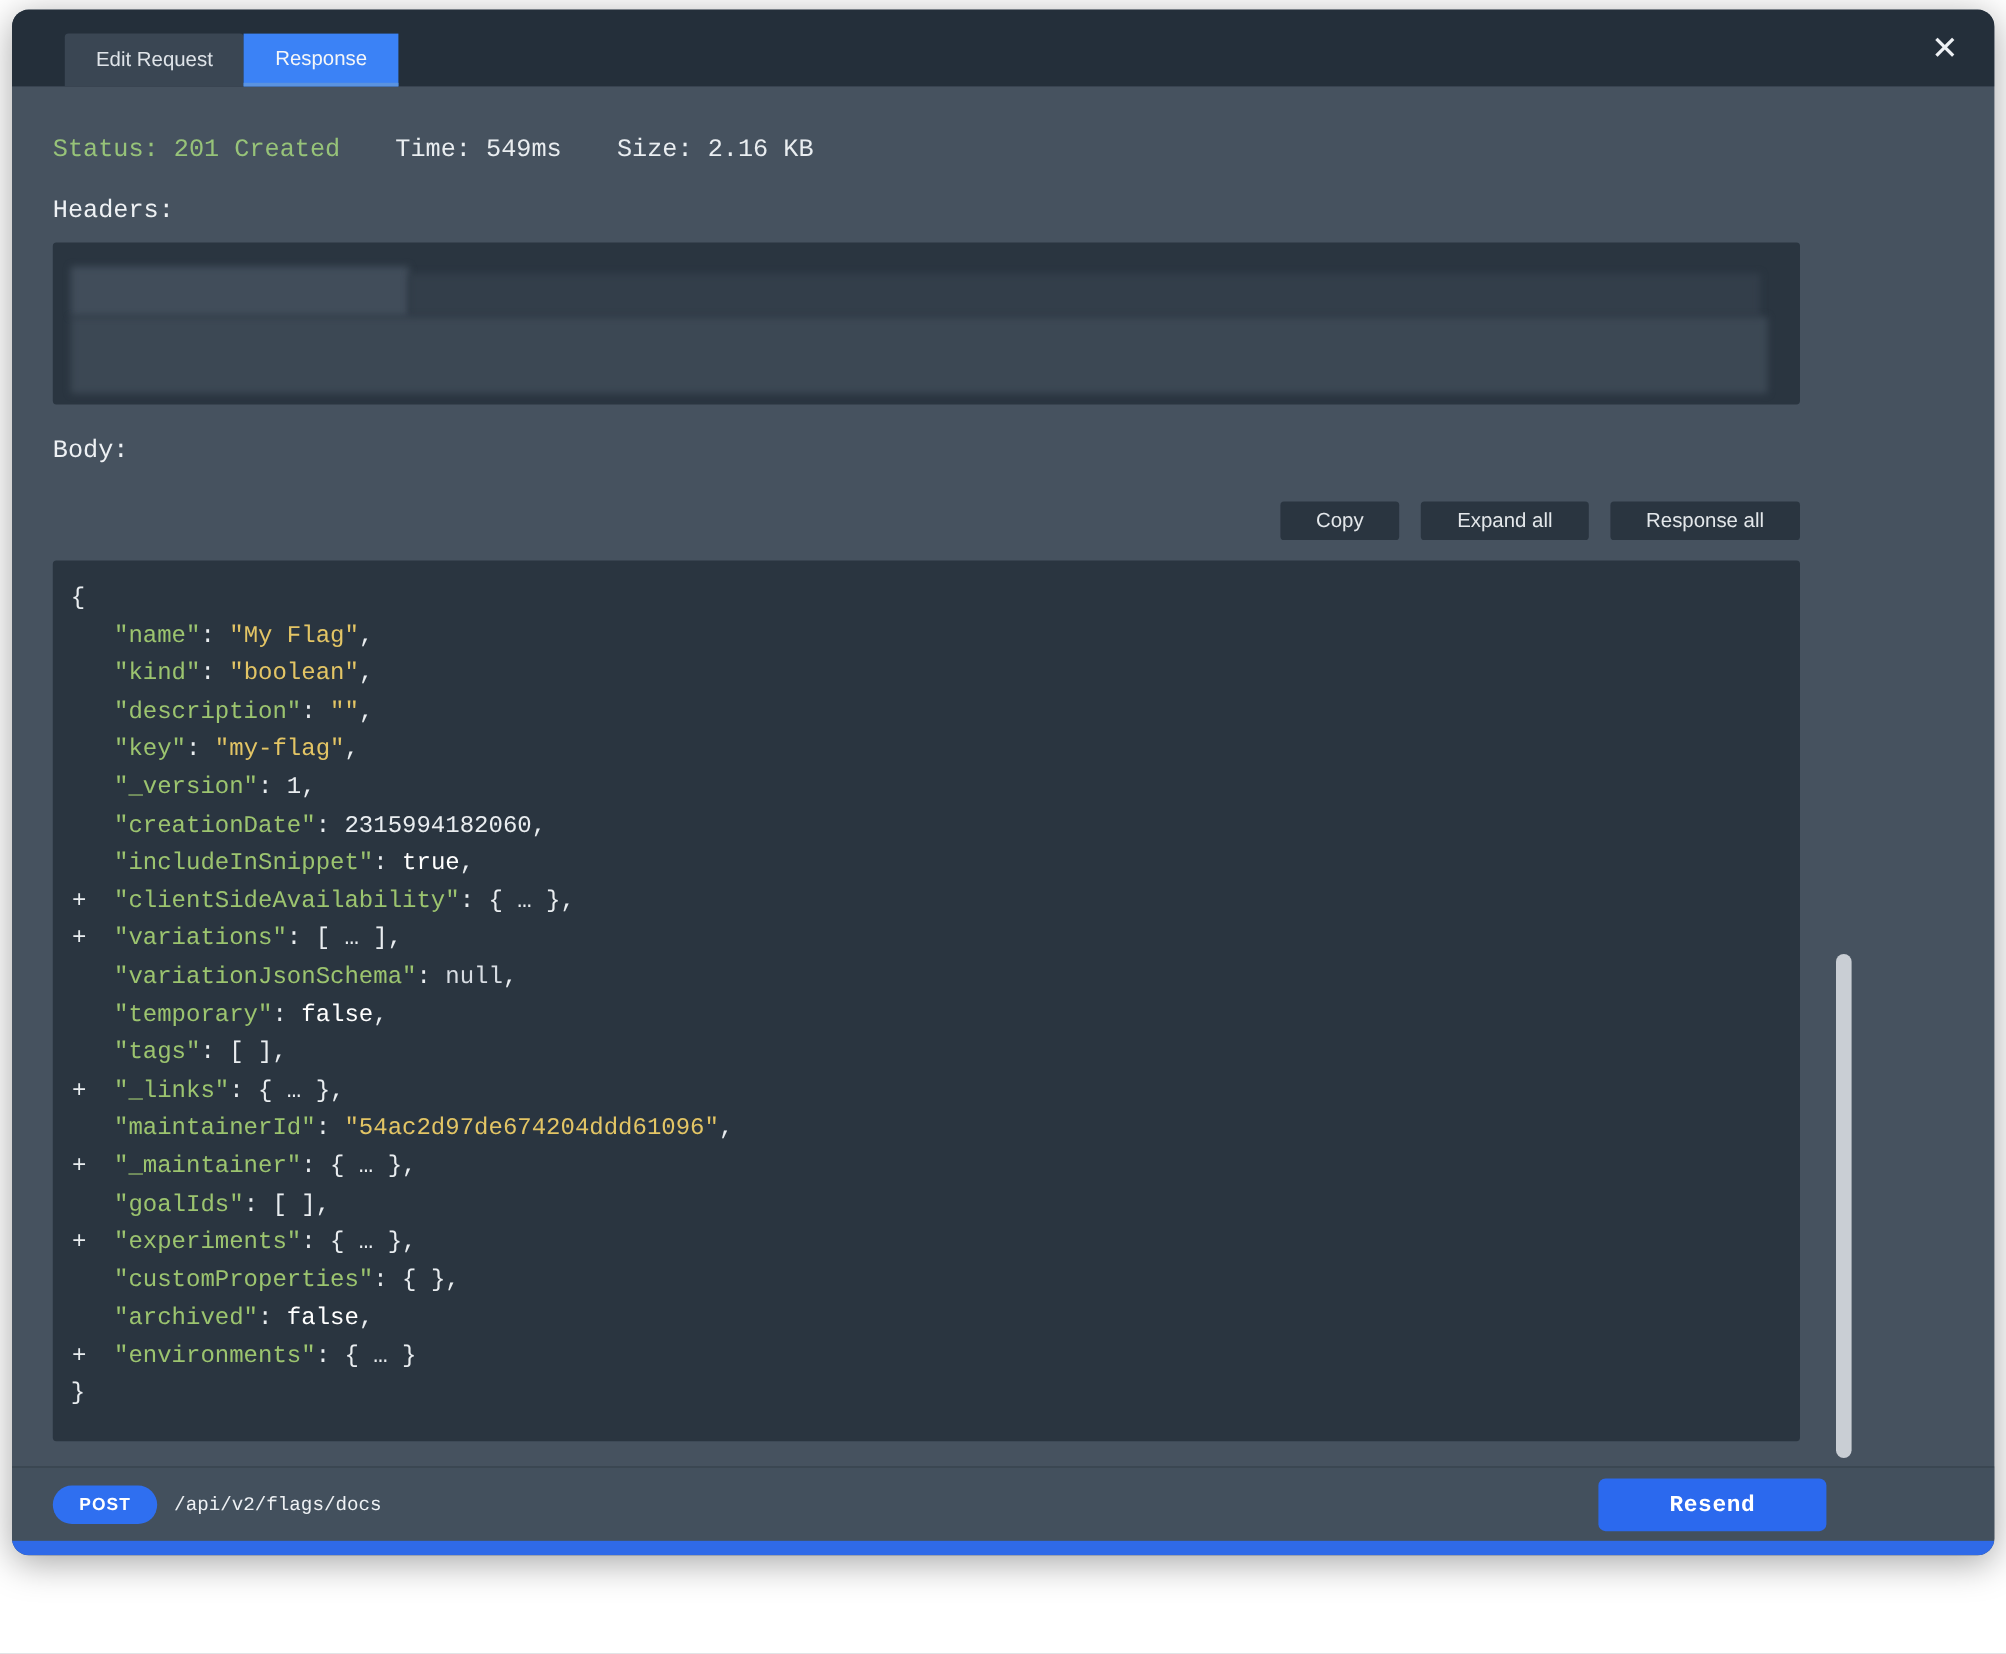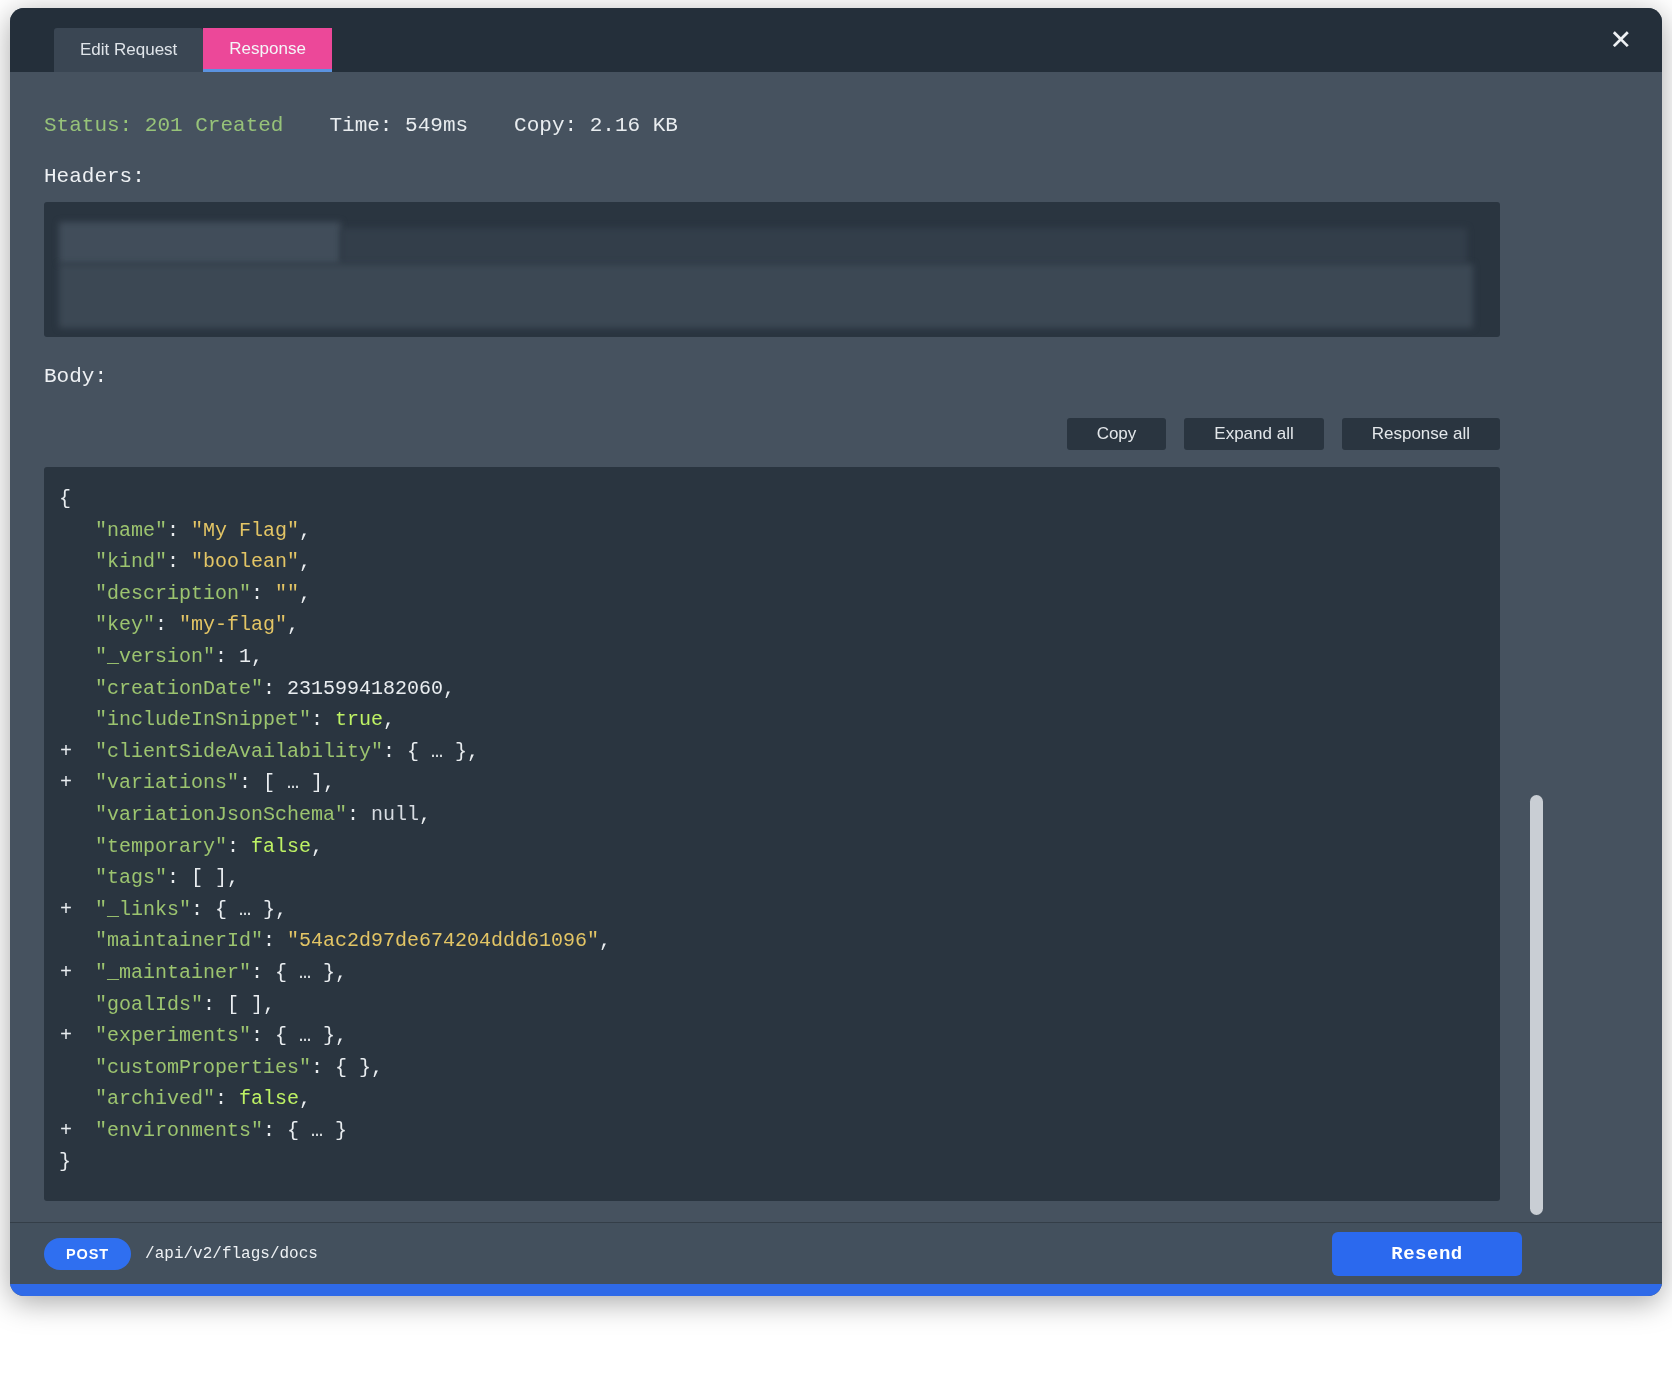--- a/index.html
+++ b/index.html
@@ -9,21 +9,21 @@
            background:#46525f; border-radius:14px; overflow:hidden;
            box-shadow:0 6px 30px rgba(0,0,0,.35); display:flex; flex-direction:column; }
 
   
   .topbar { flex:none; height:64px; background:#242f3a; display:flex;
             align-items:flex-end; justify-content:space-between; padding:0 130px 0 44px; }
   .tabs { display:flex; align-items:flex-end; height:100%; }
   .tab { height:44px; display:flex; align-items:center; padding:0 26px;
          font-size:17px; color:#dfe4e9; cursor:pointer; white-space:nowrap;margin-top:32px; }
   .tab.inactive { background:#3a4653; border-radius:3px 3px 0 0; }
-  .tab.active  { background:#ec4899; color:#f4f6f8; border-bottom:3px solid #5b93e0;text-align:center; }
+  .tab.active  { background:#3b82f6; color:#f4f6f8; border-bottom:3px solid #5b93e0;text-align:center; }
   .close-btn { align-self:center; margin-right:-100px; color:#eef1f4; font-size:27px;
                line-height:1; cursor:pointer; background:none; border:none; }
 
   
   .content { flex:1; padding:0 162px 0 34px; position:relative; overflow:hidden; }
 
   .mono { font-family:"Liberation Mono","DejaVu Sans Mono",monospace; }
 
   .status-row { margin-top:42px; display:flex; gap:46px; font-size:21px; }
   .seg { white-space:pre; }
@@ -47,21 +47,21 @@
   .json-panel { margin-top:17px; height:734px; background:#2a3540; border-radius:3px;
                 padding:16px 10px 16px 15px; font-size:20px; line-height:31.6px;
                 color:#e9edf0; overflow:hidden; }
   .json-line { position:relative; white-space:pre; }
   .plus { position:absolute; left:1px; top:0; color:#e9edf0; cursor:pointer; }
   .ind-0 { margin-left:0; }
   .ind-1 { margin-left:36px; }
   .tok-key       { color:#9cc46f; }
   .tok-string    { color:#e3c565; }
   .tok-number    { color:#e9edf0; }
-  .tok-boolean   { color:#bef264; }
+  .tok-boolean   { color:#ffffff; }
   .tok-null      { color:#d7dce2; }
   .tok-collapsed { color:#e9edf0; }
   .tok-punct     { color:#e9edf0; }
   .json-line > .row-content { display:inline-block; }
 
   .scrollbar-thumb { position:absolute; left:1520px; top:787px; width:13px; height:420px;
                      border-radius:7px; background:#c9ced4; cursor:pointer; }
 
   
   .footer { flex:none; height:62px; border-top:1px solid rgba(0,0,0,.22);
@@ -90,21 +90,21 @@
     <button class="close-btn">
       <span>✕</span>
     </button>
   </div>
 
   <div class="content">
 
     <div class="status-row mono">
       <span class="seg status-green"><span>Status:</span> <span>201 Created</span></span>
       <span class="seg status-white"><span>Time:</span> <span>549ms</span></span>
-      <span class="seg status-white"><span>Copy:</span> <span>2.16 KB</span></span>
+      <span class="seg status-white"><span>Size:</span> <span>2.16 KB</span></span>
     </div>
 
     <div class="section-label mono">Headers:</div>
 
     <div class="headers-panel">
       <div class="redact redact-1"></div>
       <div class="redact redact-2"></div>
       <div class="redact redact-3"></div>
     </div>
 

